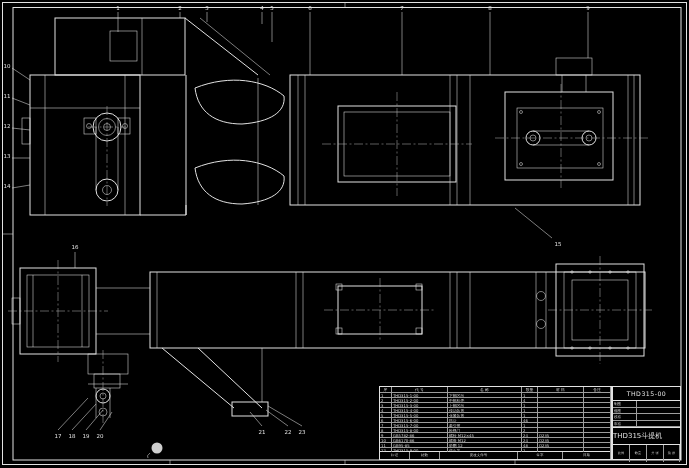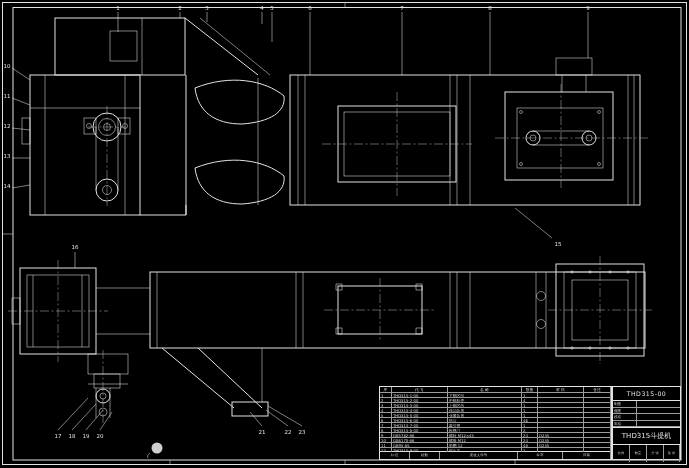--- a/index.html
+++ b/index.html
@@ -39,21 +39,21 @@
   .tb { position:absolute; left:612px; top:386px; width:69px; height:74px;
         border:1px solid var(--line); box-sizing:border-box; background:#000; }
   .tb-top { height:13px; border-bottom:0.5px solid var(--line); font-size:6.2px;
             line-height:13px; text-align:center; letter-spacing:0.5px; }
   .tb-mid { height:26px; border-bottom:0.5px solid var(--line);
             display:grid; grid-template-columns:24px 43px; grid-auto-rows:6.5px; }
   .tb-field-label { border-right:0.5px solid #9d9d9d; border-bottom:0.5px solid #9d9d9d;
                     font-size:3.5px; line-height:6.5px; padding-left:1px; box-sizing:border-box; color:#cfcfcf; }
   .tb-field-value { border-bottom:0.5px solid #9d9d9d; box-sizing:border-box; }
   .tb-name { height:16px; border-bottom:0.5px solid var(--line); font-size:7px;
-             line-height:16px; text-align:center; white-space:nowrap; overflow:hidden; }
+             line-height:16px; white-space:nowrap; overflow:hidden; }
   .tb-bottom { height:17px; display:grid; grid-template-columns:17px 17px 17px 16px; }
   .tb-bottom-cell { border-right:0.5px solid #9d9d9d; font-size:3.2px; line-height:16px;
                     text-align:center; overflow:hidden; color:#cfcfcf; box-sizing:border-box; }
 </style>
 </head>
 <body>
 
 <svg width="689" height="468" viewBox="0 0 689 468">
 
   <g>

